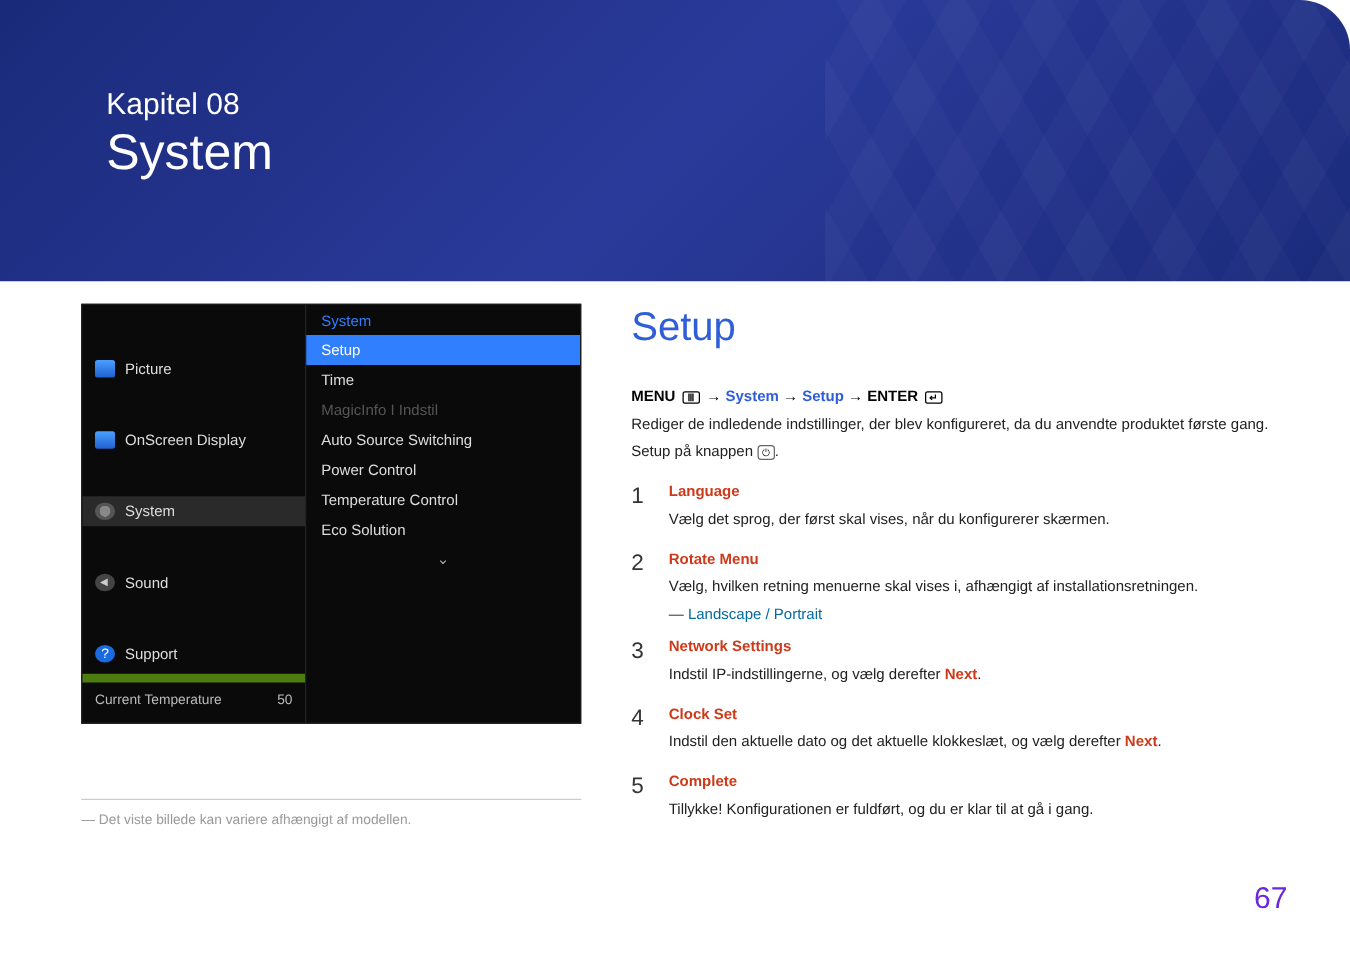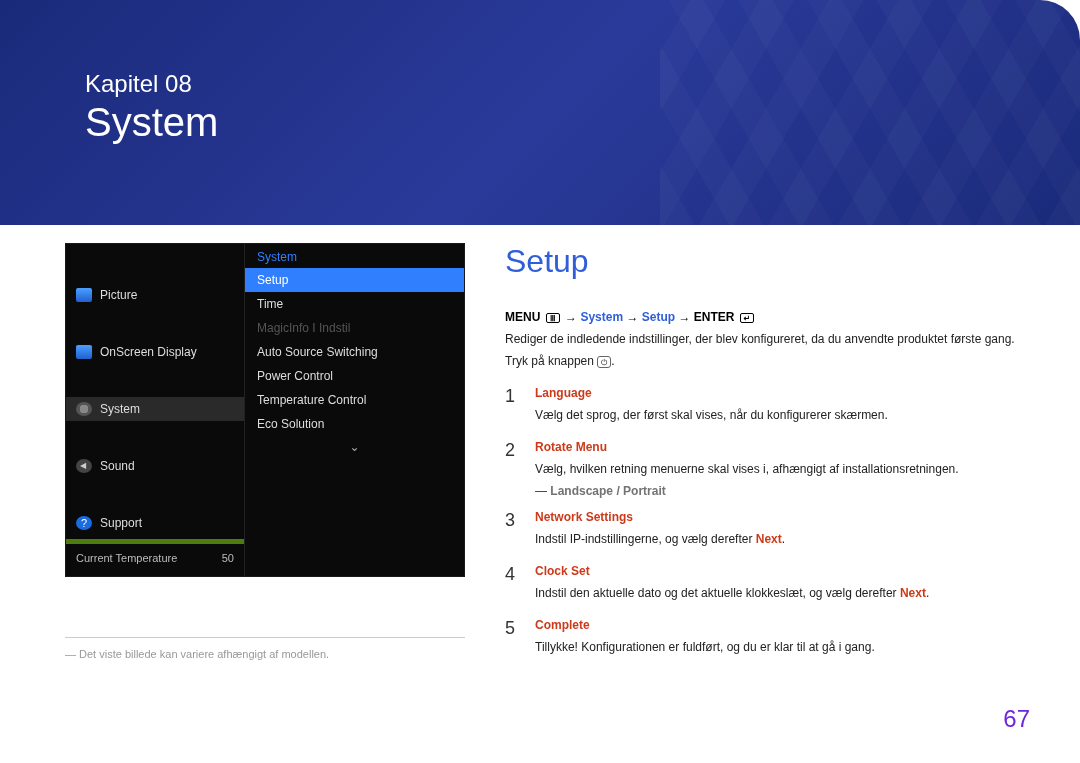--- a/index.html
+++ b/index.html
@@ -34,21 +34,21 @@
 .osd-shot { display: flex; border: 1px solid #1a1a1a; font-size: 12px; color: #ddd; background: #0a0a0a; }
 .osd-sidebar { flex: 0 0 178px; padding: 6px 0; }
 .osd-item { display: flex; align-items: center; gap: 8px; padding: 5px 10px; margin-top: 33px; }
 .osd-item.active { background: #2a2a2a; }
 .osd-icon { width: 16px; height: 14px; display: inline-block; }
 .ic-blue { background: linear-gradient(#4aa0ff,#2060d0); border-radius: 2px; }
 .ic-gear { background: radial-gradient(circle,#888 40%,transparent 42%), #555; border-radius: 50%; }
 .ic-snd { background: #444; border-radius: 50%; position: relative; }
 .ic-snd::after { content:"◀"; color:#ccc; font-size:8px; position:absolute; left:4px; top:2px; }
 .ic-q { background:#1a6ae0; border-radius:50%; color:#fff; text-align:center; font-size:11px; line-height:14px; }
-.osd-temp-row { display:flex; justify-content:space-between; padding: 8px 10px 6px; font-size:11px; color:#bbb; border-top: 5px solid #4d7c0f; margin-top: 4px; }
+.osd-temp-row { display:flex; justify-content:space-between; padding: 8px 10px 6px; font-size:11px; color:#bbb; border-top: 7px solid #4d7c0f; margin-top: 4px; }
 
 .osd-panel { flex: 1; border-left: 1px solid #222; padding: 0; }
 .osd-panel-title { color:#2f7fff; font-size:12px; padding: 6px 12px 4px; }
 .osd-panel-item { padding: 5px 12px; font-size: 12px; }
 .osd-panel-item.highlight { background:#2f7fff; color:#fff; }
 .osd-panel-item.disabled { color:#555; }
 .osd-panel-more { text-align:center; color:#aaa; font-size:12px; padding: 4px 0; }
 
 .left-note { margin-top: 60px; border-top: 1px solid #ccc; padding-top: 10px; font-size: 11px; color: #999; }
 .left-note::before { content:"― "; color:#999; }
@@ -62,21 +62,21 @@
 .desc, .body-text { font-size: 12px; color:#222; line-height: 1.5; margin-bottom: 4px; }
 .btn-icon { display:inline-block; width:14px; height:12px; border:1px solid #666; border-radius:3px; font-size:8px; text-align:center; line-height:11px; vertical-align:middle; }
 
 .steps { margin-top: 16px; }
 .step { display:flex; gap: 14px; margin-bottom: 12px; }
 .step-num { font-size: 18px; color:#333; width: 16px; flex-shrink:0; }
 .step-body { flex:1; }
 .step-title { color:#cc3a1a; font-size: 12px; font-weight: bold; margin-bottom: 6px; }
 .sub-option { font-size: 12px; margin: 6px 0 0 0; }
 .sub-dash { color:#333; }
-.sub-red { color:#737373; font-weight: bold; }
+.sub-red { color:#0369a1; font-weight: normal; }
 .inline-red { color:#cc3a1a; font-weight: bold; }
 
 .page-num { position:absolute; right: 50px; bottom: 30px; font-size: 24px; color:#6d28d9; }
 </style>
 </head>
 <body>
 
 <div class="page">
   <div class="header">
     <div class="chapter-label">Kapitel 08</div>
@@ -137,21 +137,21 @@
         <span class="bc-blue">System</span>
         <span class="bc-black">→</span>
         <span class="bc-blue">Setup</span>
         <span class="bc-black">→</span>
         <span class="bc-black">ENTER</span>
         <span class="bc-icon">↵</span>
       </div>
 
       <p class="desc">Rediger de indledende indstillinger, der blev konfigureret, da du anvendte produktet første gang.</p>
       <p class="desc">
-        <span>Tryk på knappen </span><span class="btn-icon">⏻</span><span>.</span>
+        <span>Setup på knappen </span><span class="btn-icon">⏻</span><span>.</span>
       </p>
 
       <div class="steps">
         <div class="step">
           <div class="step-num">1</div>
           <div class="step-body">
             <div class="step-title">Language</div>
             <div class="body-text">Vælg det sprog, der først skal vises, når du konfigurerer skærmen.</div>
           </div>
         </div>

